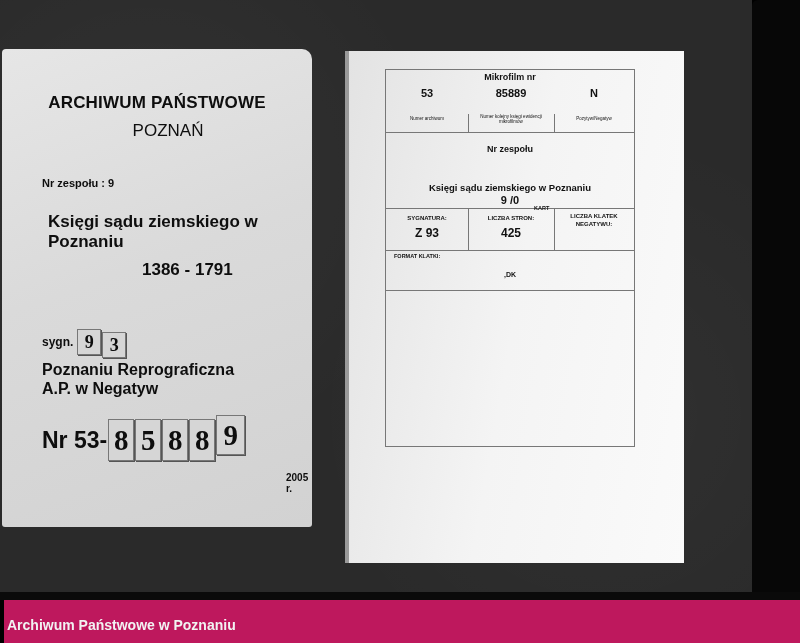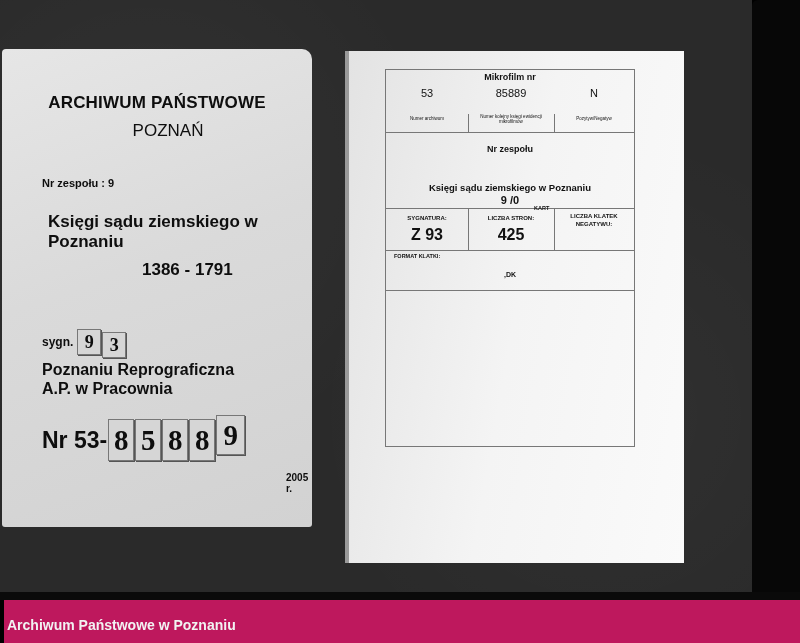--- a/index.html
+++ b/index.html
@@ -89,28 +89,28 @@
   }
   .row { position: absolute; left: 0; width: 248px; border-bottom: 1px solid #777; }
   .r1 { top: 0; height: 62px; }
   .r2 { top: 62px; height: 76px; }
   .r3 { top: 138px; height: 42px; }
   .r4 { top: 180px; height: 40px; }
   .r5 { top: 220px; height: 156px; border-bottom: none; }
   .cell-v { position: absolute; top: 0; bottom: 0; border-left: 1px solid #777; }
   .ctr { position: absolute; left: 0; right: 0; text-align: center; }
   .mikro-title { top: 2px; font-size: 9px; font-weight: bold; }
-  .mikro-val { position: absolute; top: 17px; font-size: 11px; font-weight: normal; text-align: center; }
+  .mikro-val { position: absolute; top: 17px; font-size: 11px; font-weight: bold; text-align: center; }
   .mikro-cap { position: absolute; top: 44px; font-size: 4.5px; text-align: center; line-height: 5px; }
   .r1 .cell-v { top: 44px; }
   .r2 .lbl { top: 12px; font-size: 9px; font-weight: bold; }
   .r2 .val { top: 30px; font-size: 11px; font-weight: bold; margin-top: 32px; }
   .r2 .name { top: 50px; font-size: 9.5px; font-weight: bold; }
   .r3 .lbl { position: absolute; top: 4px; font-size: 6px; font-weight: bold; text-align: center; line-height: 8px; }
-  .r3 .val { position: absolute; top: 18px; font-size: 16px; font-weight: bold; text-align: center; }
+  .r3 .val { position: absolute; top: 18px; font-size: 12px; font-weight: bold; text-align: center; }
   .r3 .kart { position: absolute; top: -3px; left: 148px; font-size: 5.5px; font-weight: bold; }
   .r4 .lbl { position: absolute; left: 8px; top: 3px; font-size: 5.5px; font-weight: bold; }
   .r4 .val { top: 21px; font-size: 7px; font-weight: bold; }
   .r5 .lbl { position: absolute; left: 14px; top: 10px; font-size: 7.5px; }
   .r5 .notes { position: absolute; left: 14px; top: 28px; width: 228px; font-size: 5.3px; line-height: 6px; }
 
   
   .footer {
     position: absolute; left: 4px; top: 600px; width: 800px; height: 43px; background: #be185d;
   }
@@ -132,21 +132,21 @@
     <div class="zesp">Nr zespołu : 9</div>
     <div class="title">Księgi sądu ziemskiego w Poznaniu</div>
     <div class="years">1386 - 1791</div>
     <div class="sygn-row">
       <span class="sygn-label">sygn.</span>
       <span class="digit-box">9</span>
       <span class="digit-box">3</span>
     </div>
     <div class="prac">
       <div>Poznaniu Reprograficzna</div>
-      <div>A.P. w Pracownia</div>
+      <div>A.P. w Negatyw</div>
     </div>
     <div class="nr-row">
       <span class="nr-label">Nr 53-</span>
       <span class="digit-box">8</span>
       <span class="digit-box">5</span>
       <span class="digit-box">8</span>
       <span class="digit-box">8</span>
       <span class="digit-box raised">9</span>
     </div>
     <div class="year-r">2005 r.</div>

